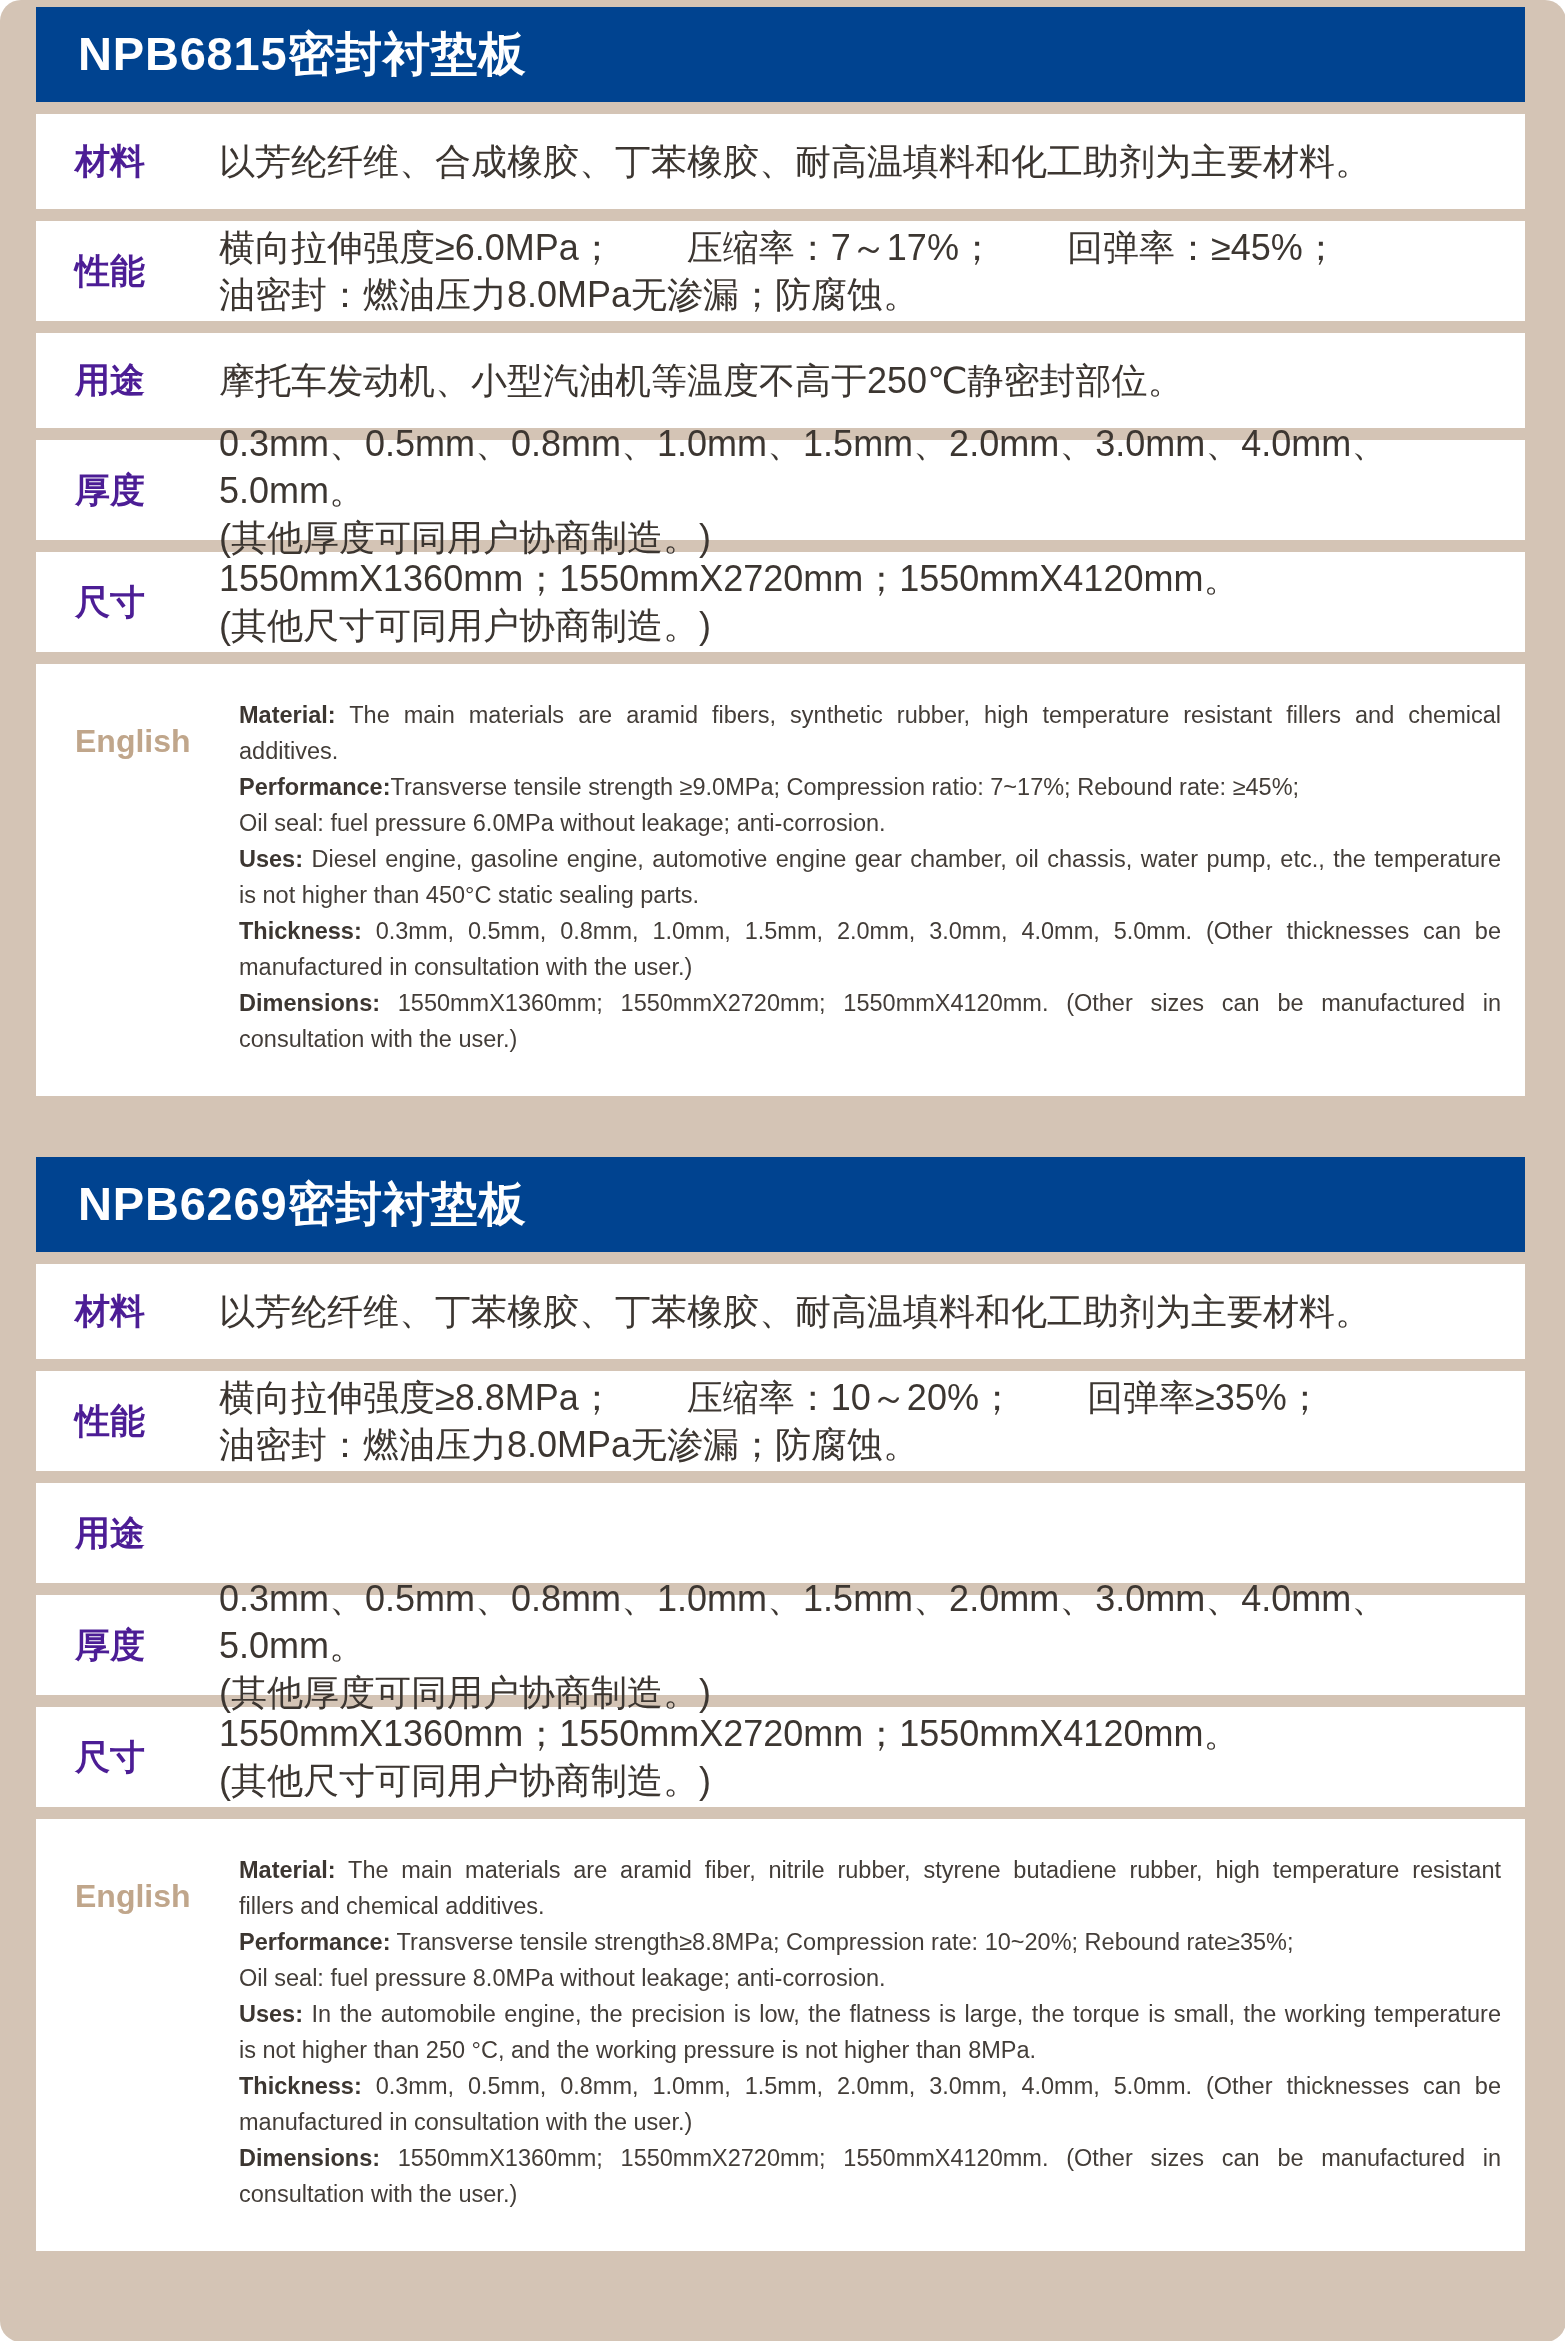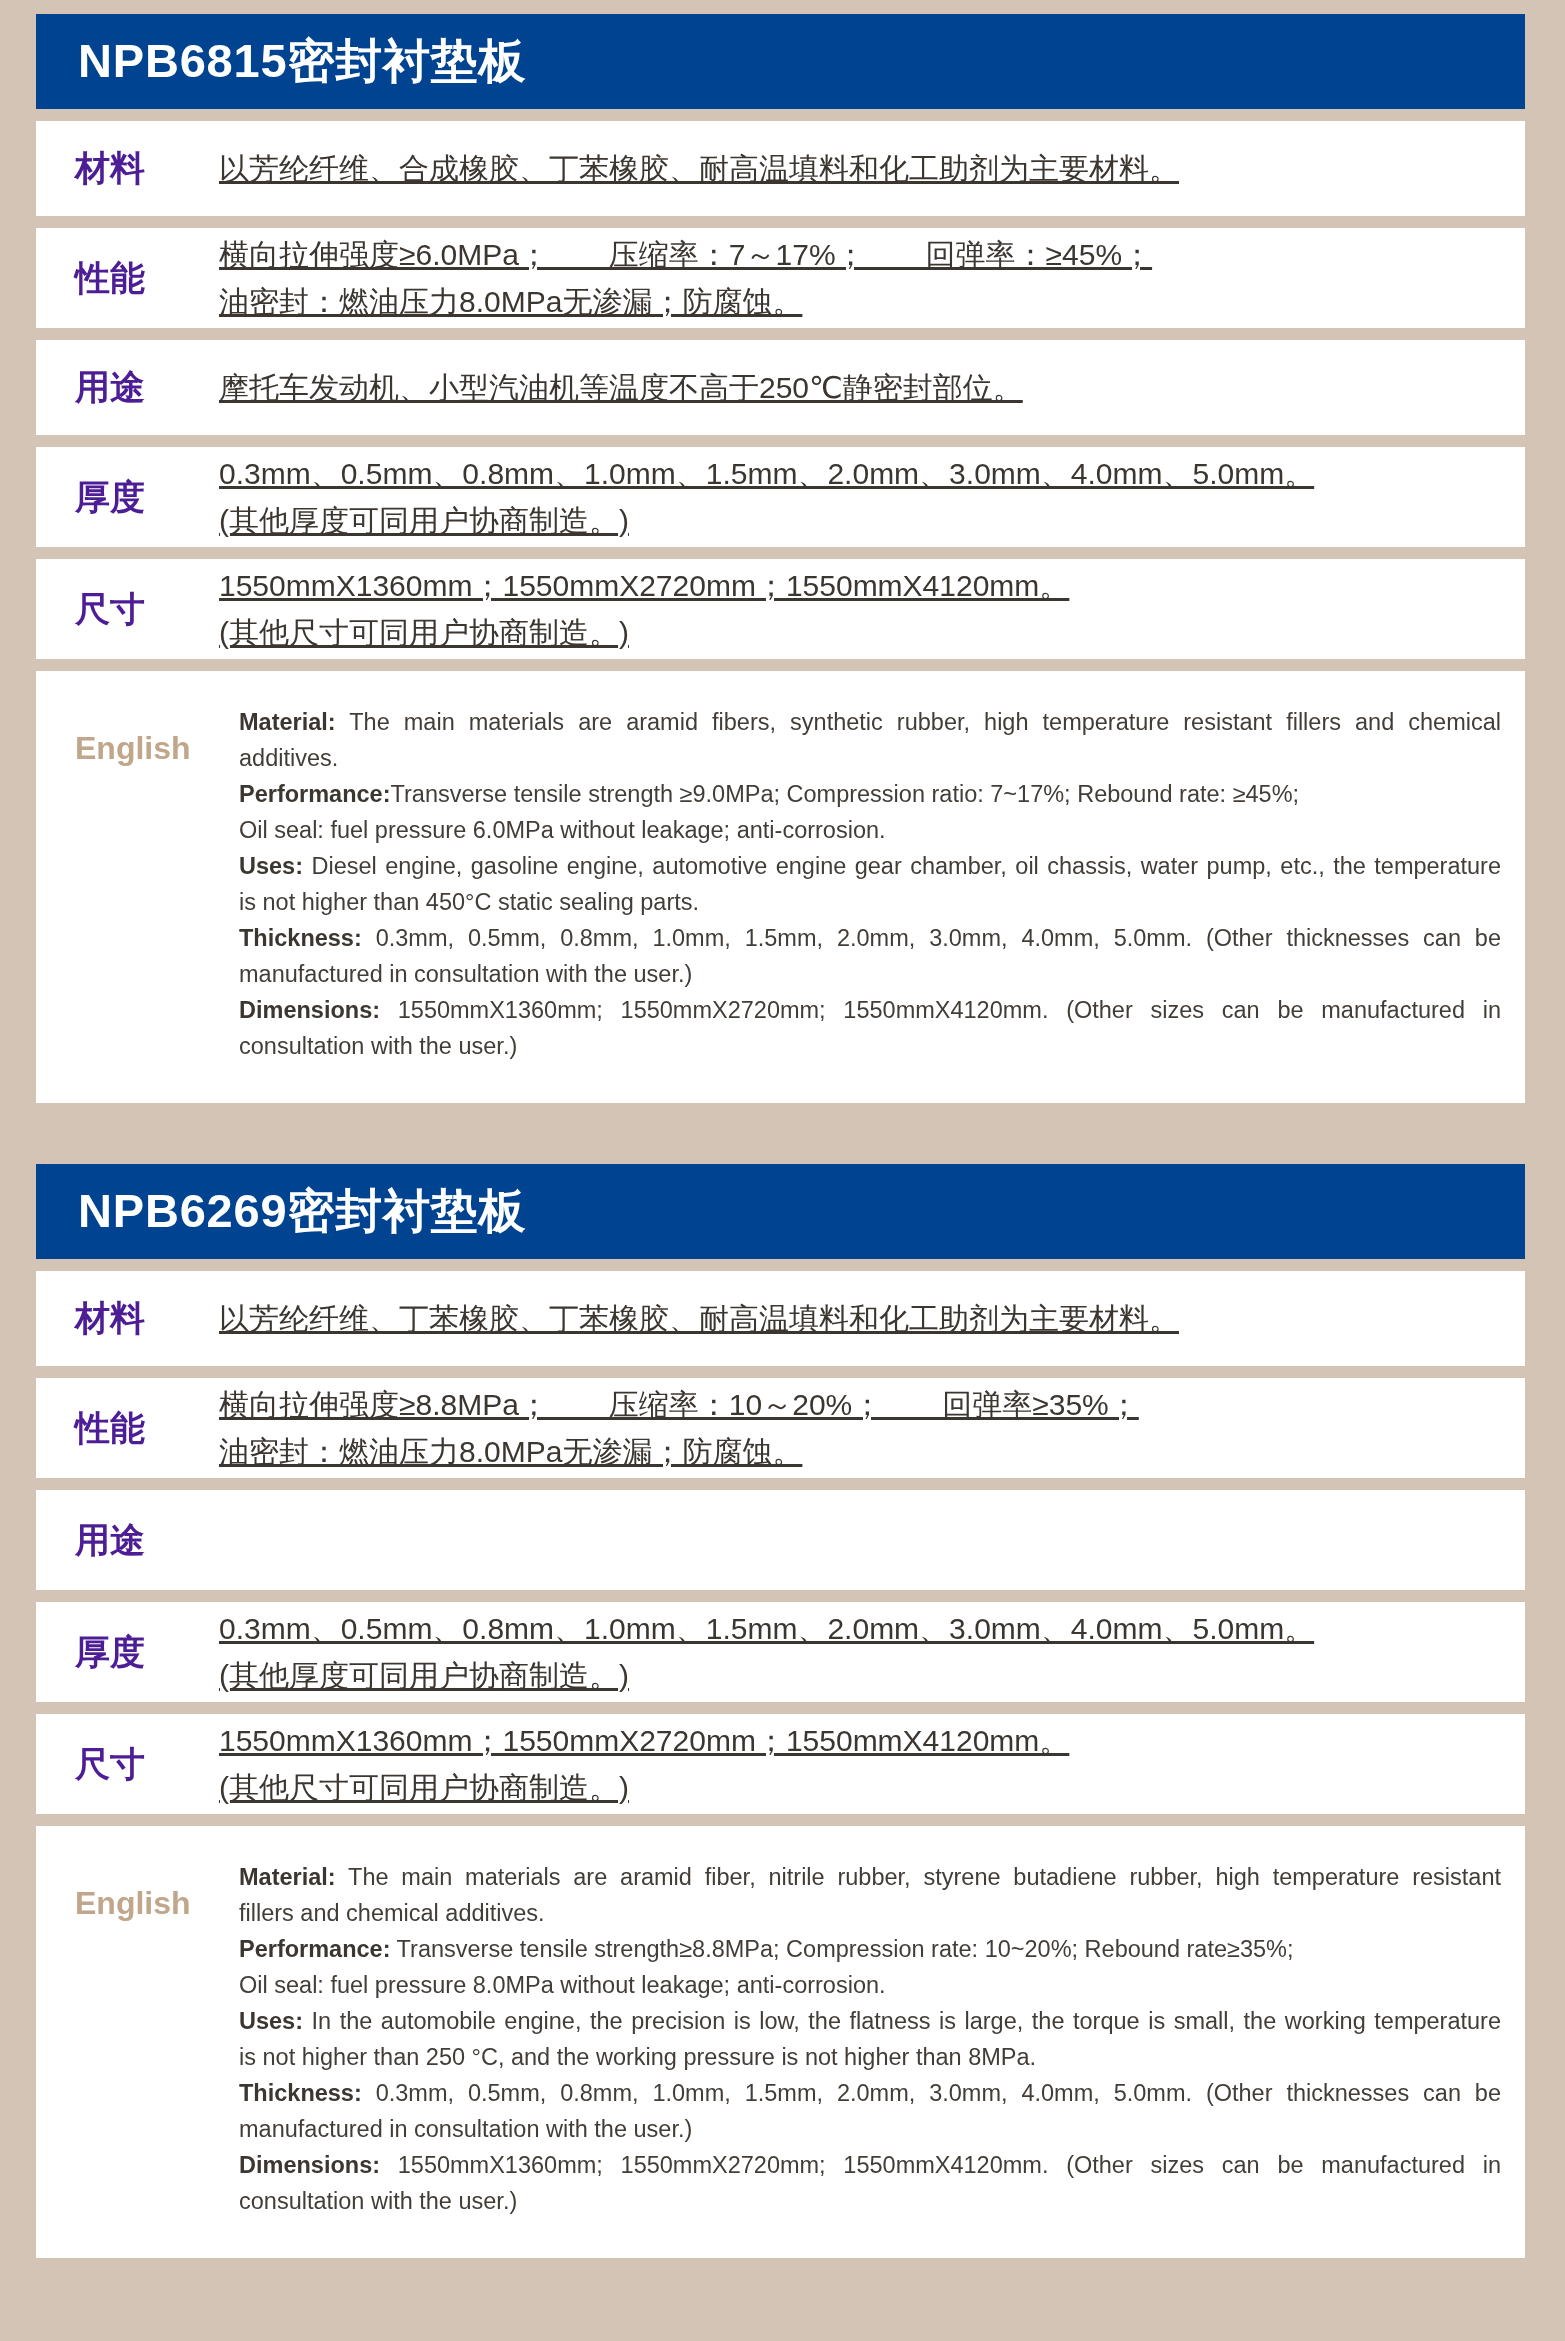--- a/index.html
+++ b/index.html
@@ -3,23 +3,24 @@
 <meta charset="utf-8">
 <style>
   html, body { margin: 0; padding: 0; }
   body { font-family: "Liberation Sans", "DejaVu Sans", sans-serif; }
 
   .page {
     position: relative;
     width: 1566px;
     height: 2342px;
     background: #d4c4b5;
-    padding: 14px 41px 0 36px;
+    padding: 7px 41px 0 36px;
     box-sizing: border-box;
     overflow: hidden;
+    border-radius: 21px;
   }
 
   .sec-header {
     height: 95px;
     background: #004390;
     display: flex;
     align-items: center;
     padding-left: 42px;
     box-sizing: border-box;
   }
@@ -48,24 +49,23 @@
     box-sizing: border-box;
     font-size: 35px;
     font-weight: 700;
     color: #4c1d95;
     flex: 0 0 auto;
   }
   .row-content {
     flex: 1 1 auto;
     padding-right: 23px;
     color: #3c3631;
-    font-size: 30px;
+    font-size: 36px;
     font-weight: 500;
     line-height: 47px;
-    text-decoration: underline;
   }
 
   .eng {
     align-items: flex-start;
     height: 432px;
     gap: 20px;
   }
   .eng-label {
     width: 183px;
     padding-left: 39px;

